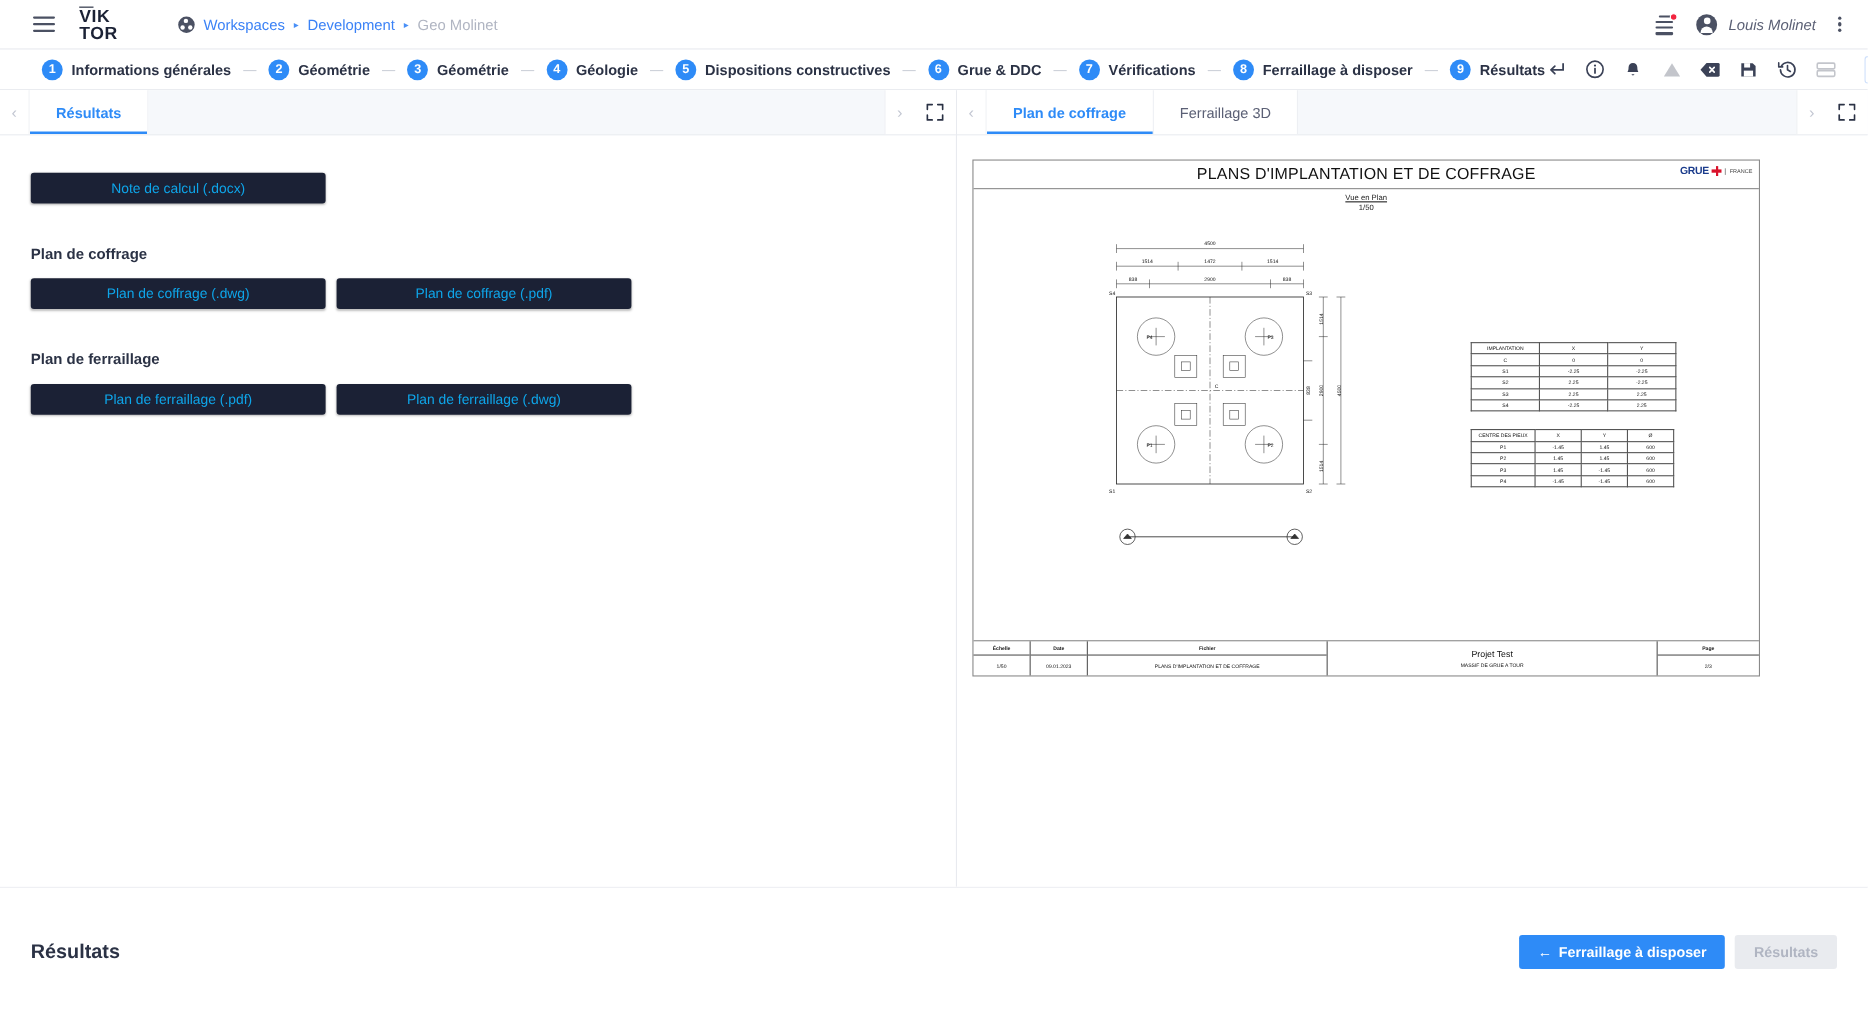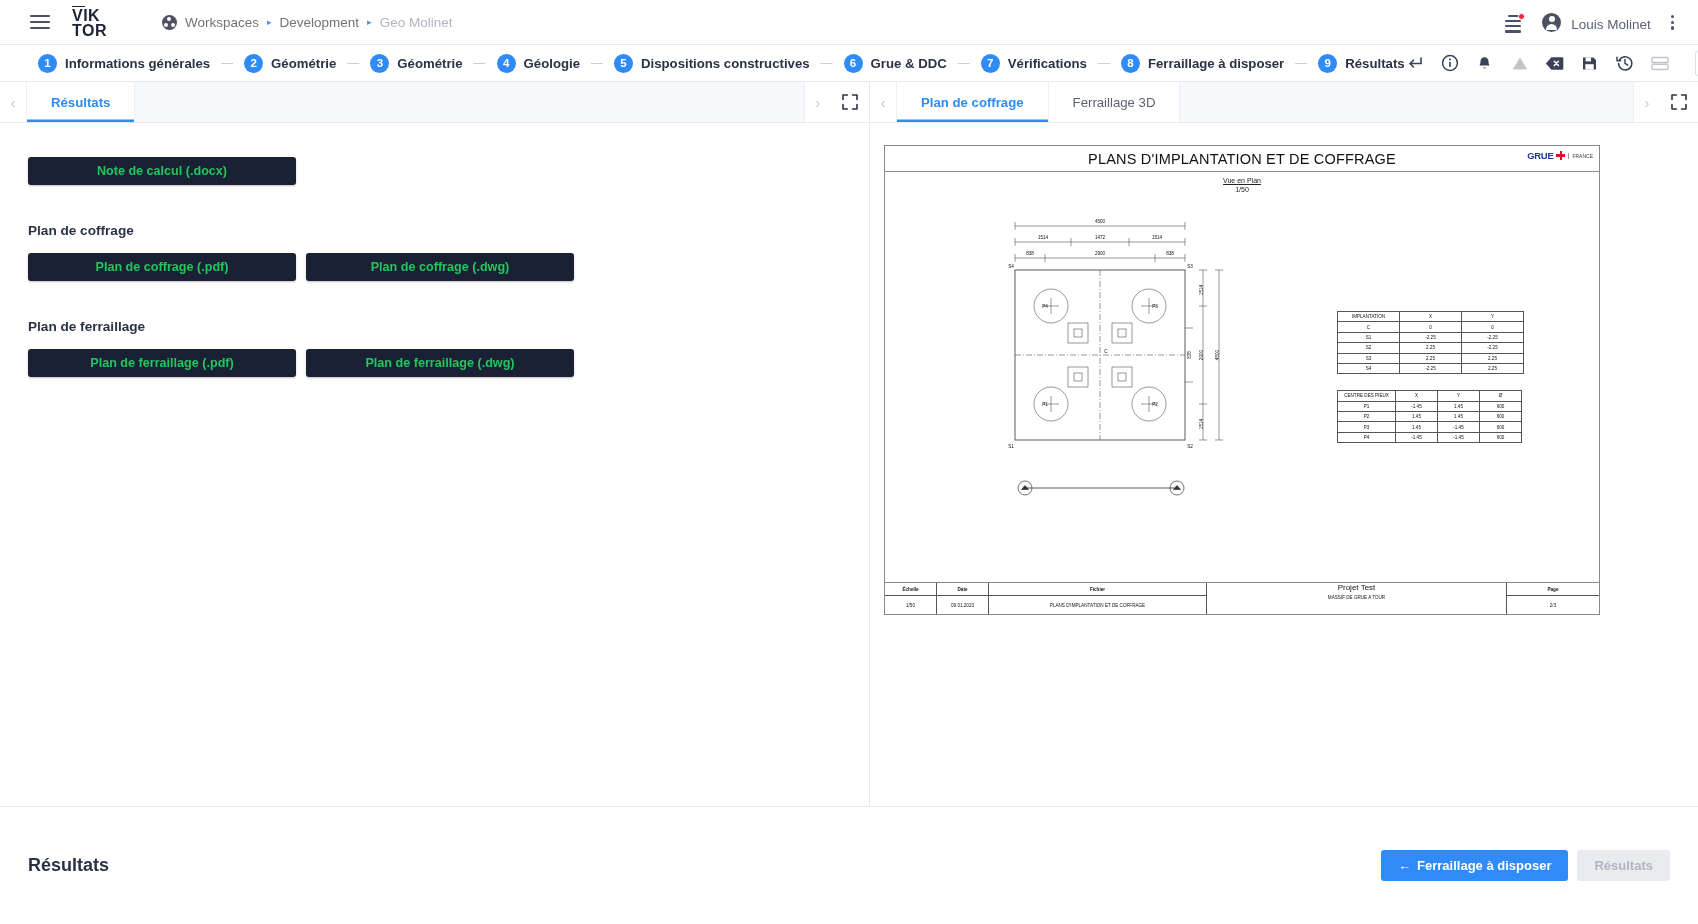--- a/index.html
+++ b/index.html
@@ -38,27 +38,27 @@
   .bc-icon {
     width: 15px; height: 15px; border-radius: 50%;
     background: #4b5163; position: relative; flex: none;
   }
   .bc-icon::before, .bc-icon::after {
     content: ''; position: absolute; background: #fff; border-radius: 50%;
   }
   .bc-icon::before { width: 4px; height: 4px; top: 2.6px; left: 5.5px; }
   .bc-icon::after  { width: 4px; height: 4px; top: 8px; left: 2px;
                      box-shadow: 7px 0 0 #fff; }
-  .bc-item { color: #737373; cursor: pointer; }
+  .bc-item { color: #3b82f6; cursor: pointer; }
   .bc-item.muted { color: #b0b5c2; cursor: default; }
   .bc-sep { color: #4a90f7; font-size: 9px; }
 
   .topbar-right {
     margin-left: auto; margin-right: 22px;
-    display: flex; align-items: flex-end; gap: 18px;
+    display: flex; align-items: center; gap: 18px; font-style: italic;
   }
   .notif { position: relative; width: 19px; height: 17px; cursor: pointer; }
   .notif i {
     display: block; height: 2.6px; background: #4b5163;
     border-radius: 1px; margin-bottom: 2.6px;
   }
   .notif i:nth-child(1) { width: 13px; margin-left: 3px; }
   .notif i:nth-child(2) { width: 16px; margin-left: 0; }
   .notif i:nth-child(3) { width: 16px; margin-left: 0; }
   .notif i:nth-child(4) { width: 16px; margin-left: 0; }
@@ -143,23 +143,23 @@
     cursor: pointer; background: #fff; color: #2b3245;
   }
 
   
   .left-content { flex: 1; padding: 34px 0 0 28px; overflow: hidden; }
   .sec-label-light { font-size: 13.2px; color: #8f94a5; margin-bottom: 15px; }
   .sec-label { font-size: 13.6px; color: #2b3245; font-weight: bold; margin-bottom: 15px; }
   .btn-row { display: flex; gap: 10px; margin-bottom: 38px; }
   .dl-btn {
     width: 268px; height: 28px;
-    background: #1b2135; color: #22c55e;
+    background: #1b2135; color: #0ea5e9;
     border: none; border-radius: 3px;
-    font-size: 12.6px; font-weight: bold;
+    font-size: 12.6px; font-weight: normal;
     font-family: "Liberation Sans", sans-serif;
     cursor: pointer;
     display: flex; align-items: center; justify-content: center;
     box-shadow: 0 1px 2px rgba(0,0,0,0.25);
   }
 
   
   .drawing-wrap { flex: 1; padding: 22px 14px 0 14px; overflow: hidden; }
   .sheet {
     width: 716px; height: 470px; background: #fff;
@@ -216,21 +216,21 @@
     display: flex; font-size: 4.6px; color: #111;
   }
   .tb-cell { border-right: 0.7px solid #555; display: flex; flex-direction: column; }
   .tb-cell:last-child { border-right: none; }
   .tb-head {
     height: 13px; border-bottom: 0.7px solid #555;
     display: flex; align-items: center; justify-content: center;
     font-weight: bold; font-size: 4.6px;
   }
   .tb-body { flex: 1; display: flex; align-items: center; justify-content: center; text-align: center; padding: 0 2px; }
-  .tb-merged { display: flex; flex-direction: column; align-items: center; gap: 3px; }
+  .tb-merged { display: flex; flex-direction: column; align-items: center; justify-content: center; gap: 3px; }
   .tb-merged .big { font-size: 8px; }
   .tb-merged .small { font-size: 4.6px; }
 
   
   .footer {
     height: 117px; border-top: 1px solid #e8eaef;
     display: flex; align-items: center; padding: 0 28px;
     background: #fff;
   }
   .footer-title { font-size: 18px; font-weight: bold; color: #2b3245; }
@@ -406,22 +406,22 @@
           </svg>
       </div>
     </div>
 
     <div class="left-content" id="downloads-content">
         <div class="btn-row">
           <button class="dl-btn">Note de calcul (.docx)</button>
         </div>
         <div class="sec-label">Plan de coffrage</div>
         <div class="btn-row">
+          <button class="dl-btn">Plan de coffrage (.dwg)</button>
           <button class="dl-btn">Plan de coffrage (.pdf)</button>
-          <button class="dl-btn">Plan de coffrage (.dwg)</button>
         </div>
         <div class="sec-label">Plan de ferraillage</div>
         <div class="btn-row">
           <button class="dl-btn">Plan de ferraillage (.pdf)</button>
           <button class="dl-btn">Plan de ferraillage (.dwg)</button>
         </div>
       </div>
   </div>
 
   <div class="panel-right">

